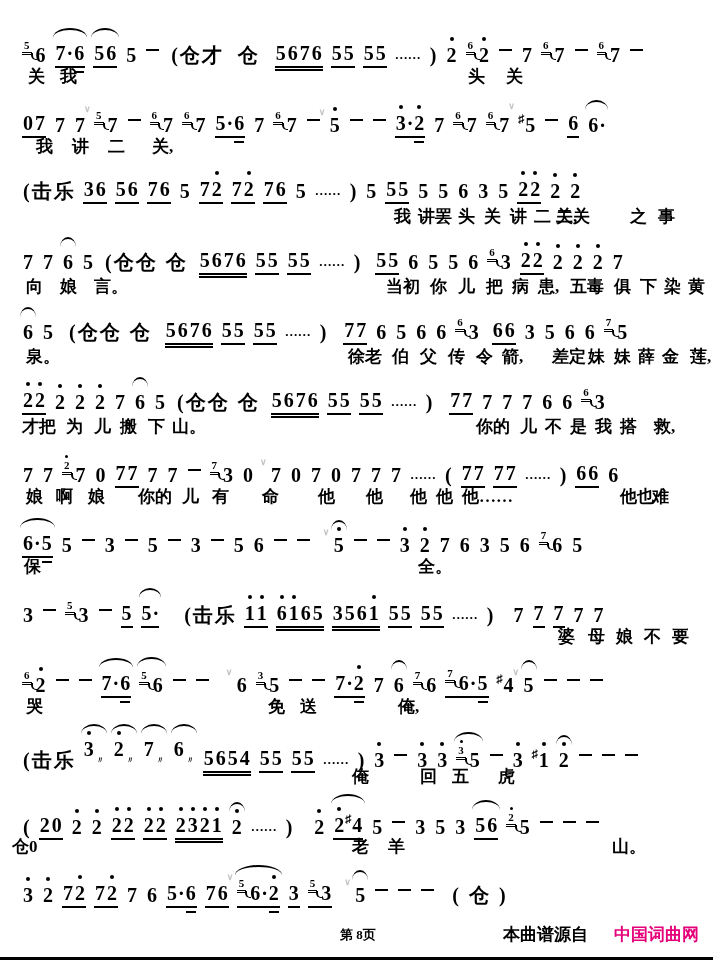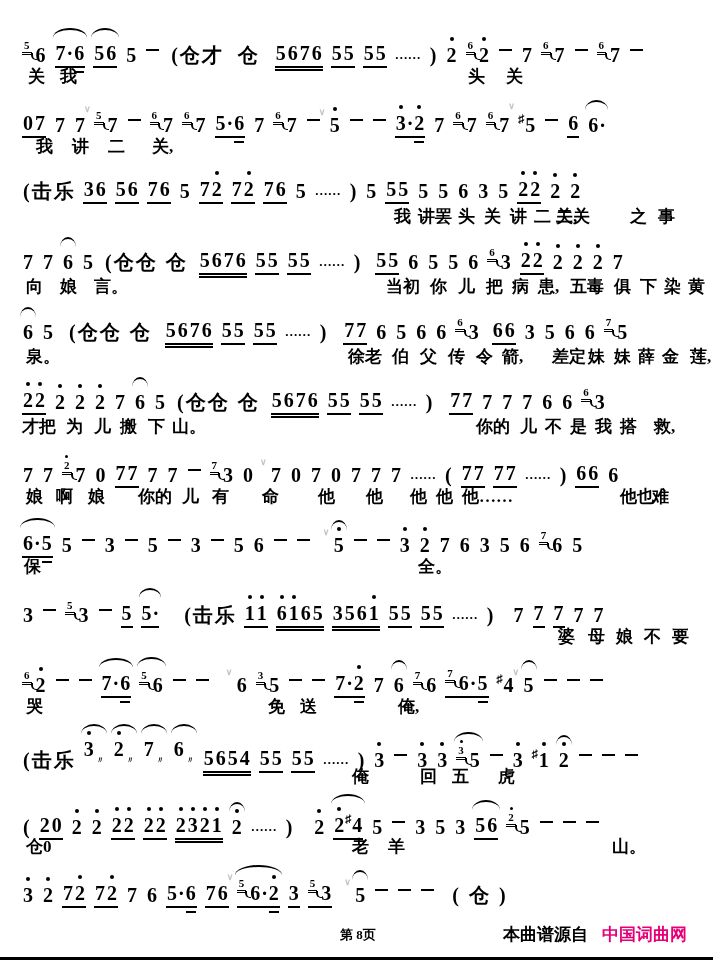--- a/index.html
+++ b/index.html
@@ -30,21 +30,21 @@
   .tie{position:absolute;left:-2px;right:-2px;top:-13px;height:8px;border-top:2px solid #000;
        border-radius:50% 50% 0 0 / 100% 100% 0 0;}
   .brm{position:absolute;top:-13px;left:-10px;font-style:normal;font-size:9px;color:#c3c3c3;
        font-family:"Liberation Sans",sans-serif;}
   .sh{display:inline-block;font-size:12px;vertical-align:9px;margin-right:0;}
   .roll{font-size:9px;vertical-align:-7px;margin-left:1px;color:#222;}
   .lyr{position:absolute;top:45px;left:0;right:0;height:22px;}
   .lyr span{position:absolute;font-size:17px;font-weight:bold;white-space:nowrap;}
   .footer-page{position:absolute;top:926px;left:340px;font-size:13px;font-weight:bold;}
   .footer-src{position:absolute;top:923px;left:503px;font-size:17px;font-weight:bold;}
-  .footer-src a{text-decoration:none;margin-left:14px;cursor:pointer;font-family:Liberation Serif, serif;}
+  .footer-src a{text-decoration:none;margin-left:26px;cursor:pointer;font-family:Liberation Serif, serif;}
   .bottombar{position:absolute;bottom:0;left:0;right:0;height:3px;background:#000;}
 </style>
 </head>
 <body>
 
 <div class="page">
   <div class="score" id="score">
       <div class="sys">
         <div class="notes"><span class="tok"><span class="grace"><span class="ch">5</span></span><span class="ch">6</span></span><span class="tok ul1"><i class="tie"></i><span class="ch">7</span><span class="ch mid">·</span><span class="ch x2">6</span></span><span class="tok ul1"><i class="tie"></i><span class="ch">5</span><span class="ch">6</span></span><span class="tok"><span class="ch">5</span></span><span class="tok"><span class="dash"></span></span><span class="tok" style="margin-left: 2px;"><span class="ch">(</span><span class="ch">仓</span><span class="ch">才</span></span><span class="tok" style="margin-left: 6px;"><span class="ch">仓</span></span><span class="tok ul2" style="margin-left: 8px;"><span class="ch">5</span><span class="ch">6</span><span class="ch">7</span><span class="ch">6</span></span><span class="tok ul1"><span class="ch">5</span><span class="ch">5</span></span><span class="tok ul1"><span class="ch">5</span><span class="ch">5</span></span><span class="tok"><span class="dots">……</span></span><span class="tok"><span class="ch">)</span></span><span class="tok"><span class="ch">2<i class="du"></i></span></span><span class="tok"><span class="grace"><span class="ch">6</span></span><span class="ch">2<i class="du"></i></span></span><span class="tok"><span class="dash"></span></span><span class="tok"><span class="ch">7</span></span><span class="tok"><span class="grace"><span class="ch">6</span></span><span class="ch">7</span></span><span class="tok"><span class="dash"></span></span><span class="tok"><span class="grace"><span class="ch">6</span></span><span class="ch">7</span></span><span class="tok"><span class="dash"></span></span></div>
         <div class="lyr">
@@ -183,21 +183,21 @@
         <div class="lyr">
           <span style="left: 352px;">俺</span>
           <span style="left: 420px;">回</span>
           <span style="left: 452px;">五</span>
           <span style="left: 498px;">虎</span>
         </div>
       </div>
       <div class="sys">
         <div class="notes"><span class="tok"><span class="ch">(</span></span><span class="tok ul1"><span class="ch">2</span><span class="ch">0</span></span><span class="tok"><span class="ch">2<i class="du"></i></span></span><span class="tok"><span class="ch">2<i class="du"></i></span></span><span class="tok ul1"><span class="ch">2<i class="du"></i></span><span class="ch">2<i class="du"></i></span></span><span class="tok ul1"><span class="ch">2<i class="du"></i></span><span class="ch">2<i class="du"></i></span></span><span class="tok ul2"><span class="ch">2<i class="du"></i></span><span class="ch">3<i class="du"></i></span><span class="ch">2<i class="du"></i></span><span class="ch">1<i class="du"></i></span></span><span class="tok"><i class="tie"></i><span class="ch">2<i class="du"></i></span></span><span class="tok"><span class="dots">……</span></span><span class="tok"><span class="ch">)</span></span><span class="tok" style="margin-left: 12px;"><span class="ch">2<i class="du"></i></span></span><span class="tok ul1"><i class="tie"></i><span class="ch">2<i class="du"></i></span><span class="sh">♯</span><span class="ch">4</span></span><span class="tok"><span class="ch">5</span></span><span class="tok"><span class="dash"></span></span><span class="tok"><span class="ch">3</span></span><span class="tok"><span class="ch">5</span></span><span class="tok"><span class="ch">3</span></span><span class="tok ul1"><i class="tie"></i><span class="ch">5</span><span class="ch">6</span></span><span class="tok"><span class="grace"><span class="ch">2<i class="du"></i></span></span><span class="ch">5</span></span><span class="tok"><span class="dash"></span></span><span class="tok"><span class="dash"></span></span><span class="tok"><span class="dash"></span></span></div>
         <div class="lyr">
-          <span style="left: 26px;">仓0</span>
+          <span style="left: 12px;">仓0</span>
           <span style="left: 352px;">老</span>
           <span style="left: 388px;">羊</span>
           <span style="left: 612px;">山。</span>
         </div>
       </div>
       <div class="sys">
         <div class="notes"><span class="tok"><span class="ch">3<i class="du"></i></span></span><span class="tok"><span class="ch">2<i class="du"></i></span></span><span class="tok ul1"><span class="ch">7</span><span class="ch">2<i class="du"></i></span></span><span class="tok ul1"><span class="ch">7</span><span class="ch">2<i class="du"></i></span></span><span class="tok"><span class="ch">7</span></span><span class="tok"><span class="ch">6</span></span><span class="tok ul1"><span class="ch">5</span><span class="ch mid">·</span><span class="ch x2">6</span></span><span class="tok ul1"><span class="ch">7</span><span class="ch">6</span></span><span class="tok ul1"><i class="brm">∨</i><i class="tie"></i><span class="grace"><span class="ch">5</span></span><span class="ch">6</span><span class="ch mid">·</span><span class="ch x2">2<i class="du"></i></span></span><span class="tok ul1"><span class="ch">3</span></span><span class="tok ul1"><span class="grace"><span class="ch">5</span></span><span class="ch">3</span></span><span class="tok" style="margin-left: 14px;"><i class="brm">∨</i><i class="tie"></i><span class="ch">5</span></span><span class="tok"><span class="dash"></span></span><span class="tok"><span class="dash"></span></span><span class="tok"><span class="dash"></span></span><span class="tok" style="margin-left: 8px;"><span class="ch">(</span></span><span class="tok"><span class="ch">仓</span></span><span class="tok"><span class="ch">)</span></span></div>
       </div>
     </div>
   <div class="footer-page">第 8页</div>

